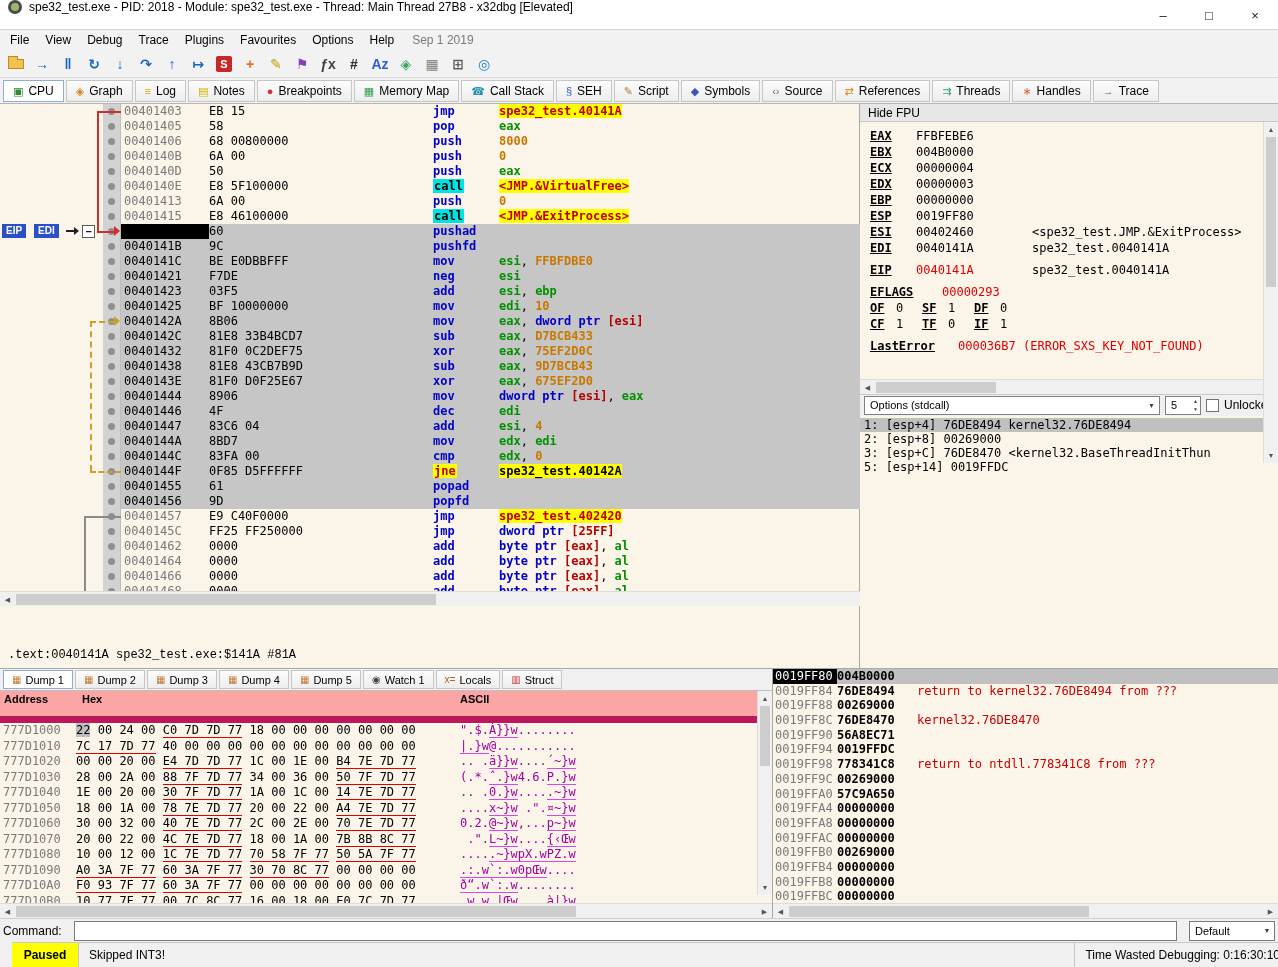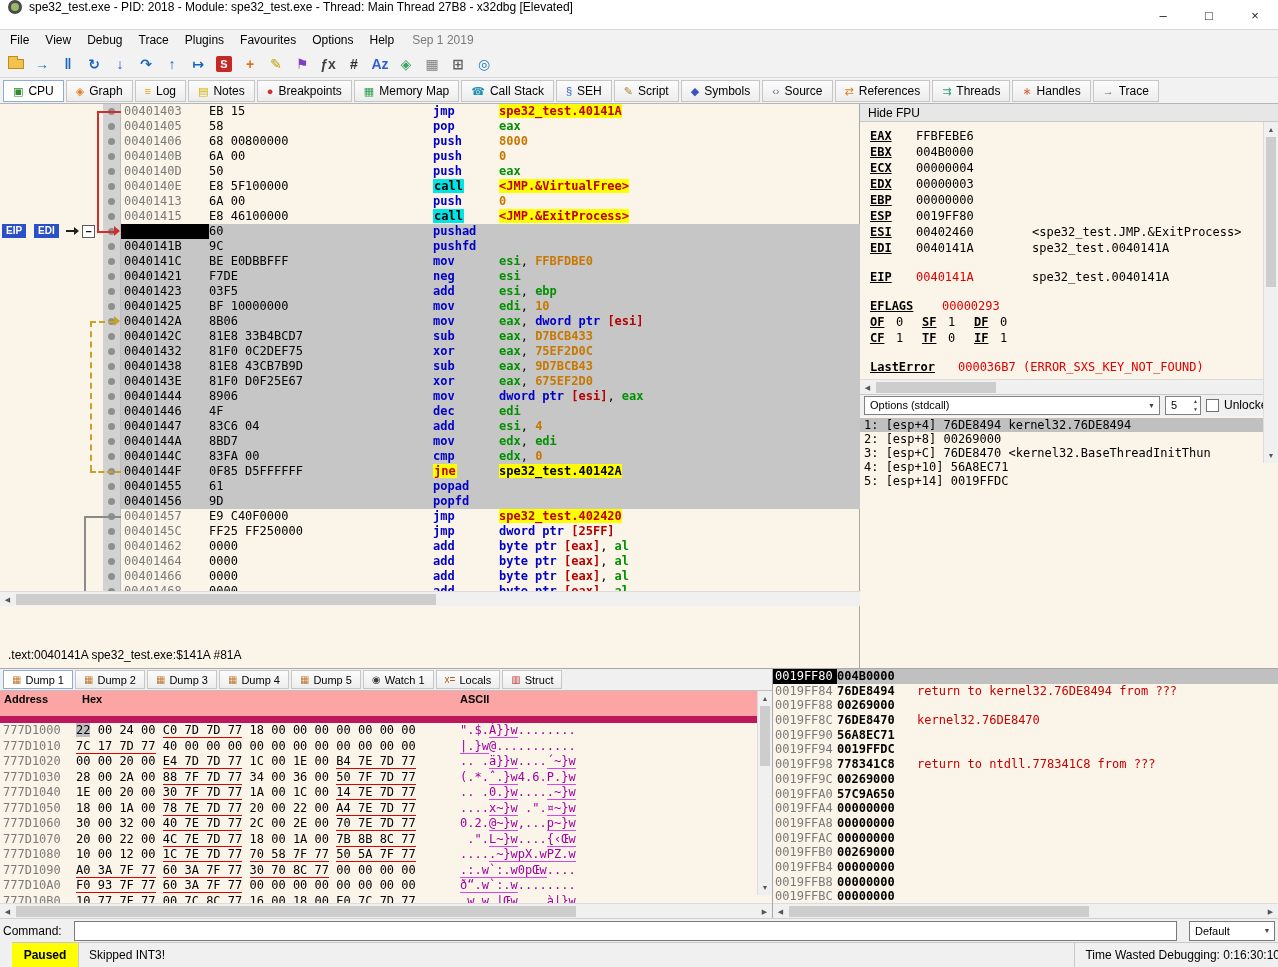--- a/index.html
+++ b/index.html
@@ -1,18 +1,18 @@
 <!DOCTYPE html>
 <html><head>
 <meta charset="utf-8">
 <style>
   *{margin:0;padding:0;box-sizing:border-box}
   html,body{width:1278px;height:967px;overflow:hidden}
   body{position:relative;font-family:"Liberation Sans","DejaVu Sans",sans-serif;font-size:12px;background:#F0F0F0;color:#000}
-  .mono{font-family:Liberation Sans, sans-serif}
+  .mono{font-family:Liberation Mono, monospace}
 
   
   .titlebar{height:30px;background:#FFF;border-bottom:1px solid #D5D5D5;display:flex;align-items:flex-start;padding-left:8px}
   .app-icon{width:14px;height:14px;border-radius:50%;background:#4A4A4A;margin-right:7px;position:relative}
   .app-icon::before{content:"";position:absolute;left:3px;top:3px;width:8px;height:8px;border-radius:50%;background:#9BB86A}
   .title-text{font-size:12px;color:#000;white-space:nowrap}
   .win-controls{margin-left:auto;display:flex;height:30px}
   .win-btn{width:46px;height:30px;display:flex;align-items:center;justify-content:center;font-size:13px;color:#222}
 
   
@@ -75,21 +75,21 @@
   .sbh{position:absolute;background:#F0F0F0;border-top:1px solid #DCDCDC}
   .sbh .harr{position:absolute;top:0;width:15px;height:15px;font-size:7px;color:#555;text-align:center;line-height:15px}
   .sbh .harr.right{right:0}
   .sbh .hthumb{position:absolute;top:2px;height:11px;background:#CDCDCD}
   .sbh.flow{position:relative;height:15px;width:100%}
 
   
   .reg-header{height:18px;background:#E7E7E7;border-bottom:1px solid #C8C8C8;font-size:12px;line-height:18px;padding-left:8px}
   .reg-body{flex:1;position:relative;padding:6px 16px 0 10px;font:12px/16px "DejaVu Sans Mono",monospace;overflow:hidden;white-space:nowrap}
   .reg-line{height:16px}
-  .reg-line.gap{margin-top:13px}
+  .reg-line.gap{margin-top:6px}
   .reg-name{display:inline-block;width:46px;font-weight:bold;text-decoration:underline}
   .reg-name.fl{width:26px}
   .fl-val{display:inline-block;width:26px}
   .reg-val{display:inline-block;min-width:96px}
   .reg-val.chg{color:#E00000;min-width:96px}
   .reg-note{margin-left:20px}
 
   .conv{height:22px;display:flex;align-items:center;gap:5px;padding:0 4px;background:#F0F0F0;border-top:1px solid #C8C8C8}
   .select{width:296px;height:19px;background:#FFF;border:1px solid #808080;display:flex;align-items:center;font-size:11px;padding-left:5px}
   .select .dd{margin-left:auto;width:15px;text-align:center;color:#444;font-size:7px}
@@ -338,21 +338,21 @@
       <div class="spin">
         <span>5</span>
         <span class="spin-arrows">
             <span>▲</span>
             <span>▼</span>
           </span>
       </div>
       <span class="chk"></span>
       <span class="chk-label">Unlocked</span>
     </div>
-    <div class="args"><div class="arg-row sel">1: [esp+4] 76DE8494 kernel32.76DE8494</div><div class="arg-row">2: [esp+8] 00269000</div><div class="arg-row">3: [esp+C] 76DE8470 &lt;kernel32.BaseThreadInitThun</div><div class="arg-row">4: [esp+10] 56A8EC71</div><div class="arg-row">5: [esp+14] 0019FFDC</div></div>
+    <div class="args"><div class="arg-row sel">1: [esp+4] 76DE8494 kernel32.76DE8494</div><div class="arg-row">2: [esp+8] 00269000</div><div class="arg-row">3: [esp+C] 76DE8470 &lt;kernel32.BaseThreadInitThun</div><div class="arg-row">5: [esp+14] 0019FFDC</div></div>
     <div class="sbv" style="right:0;top:18px;width:15px;height:341px">
       <div class="arr">▲</div>
       <div class="thumb" style="top:15px;height:150px"></div>
       <div class="arr bot">▼</div>
     </div>
   </div>
 </div>
 
 <div class="bottom">
   <div class="dump-pane">

